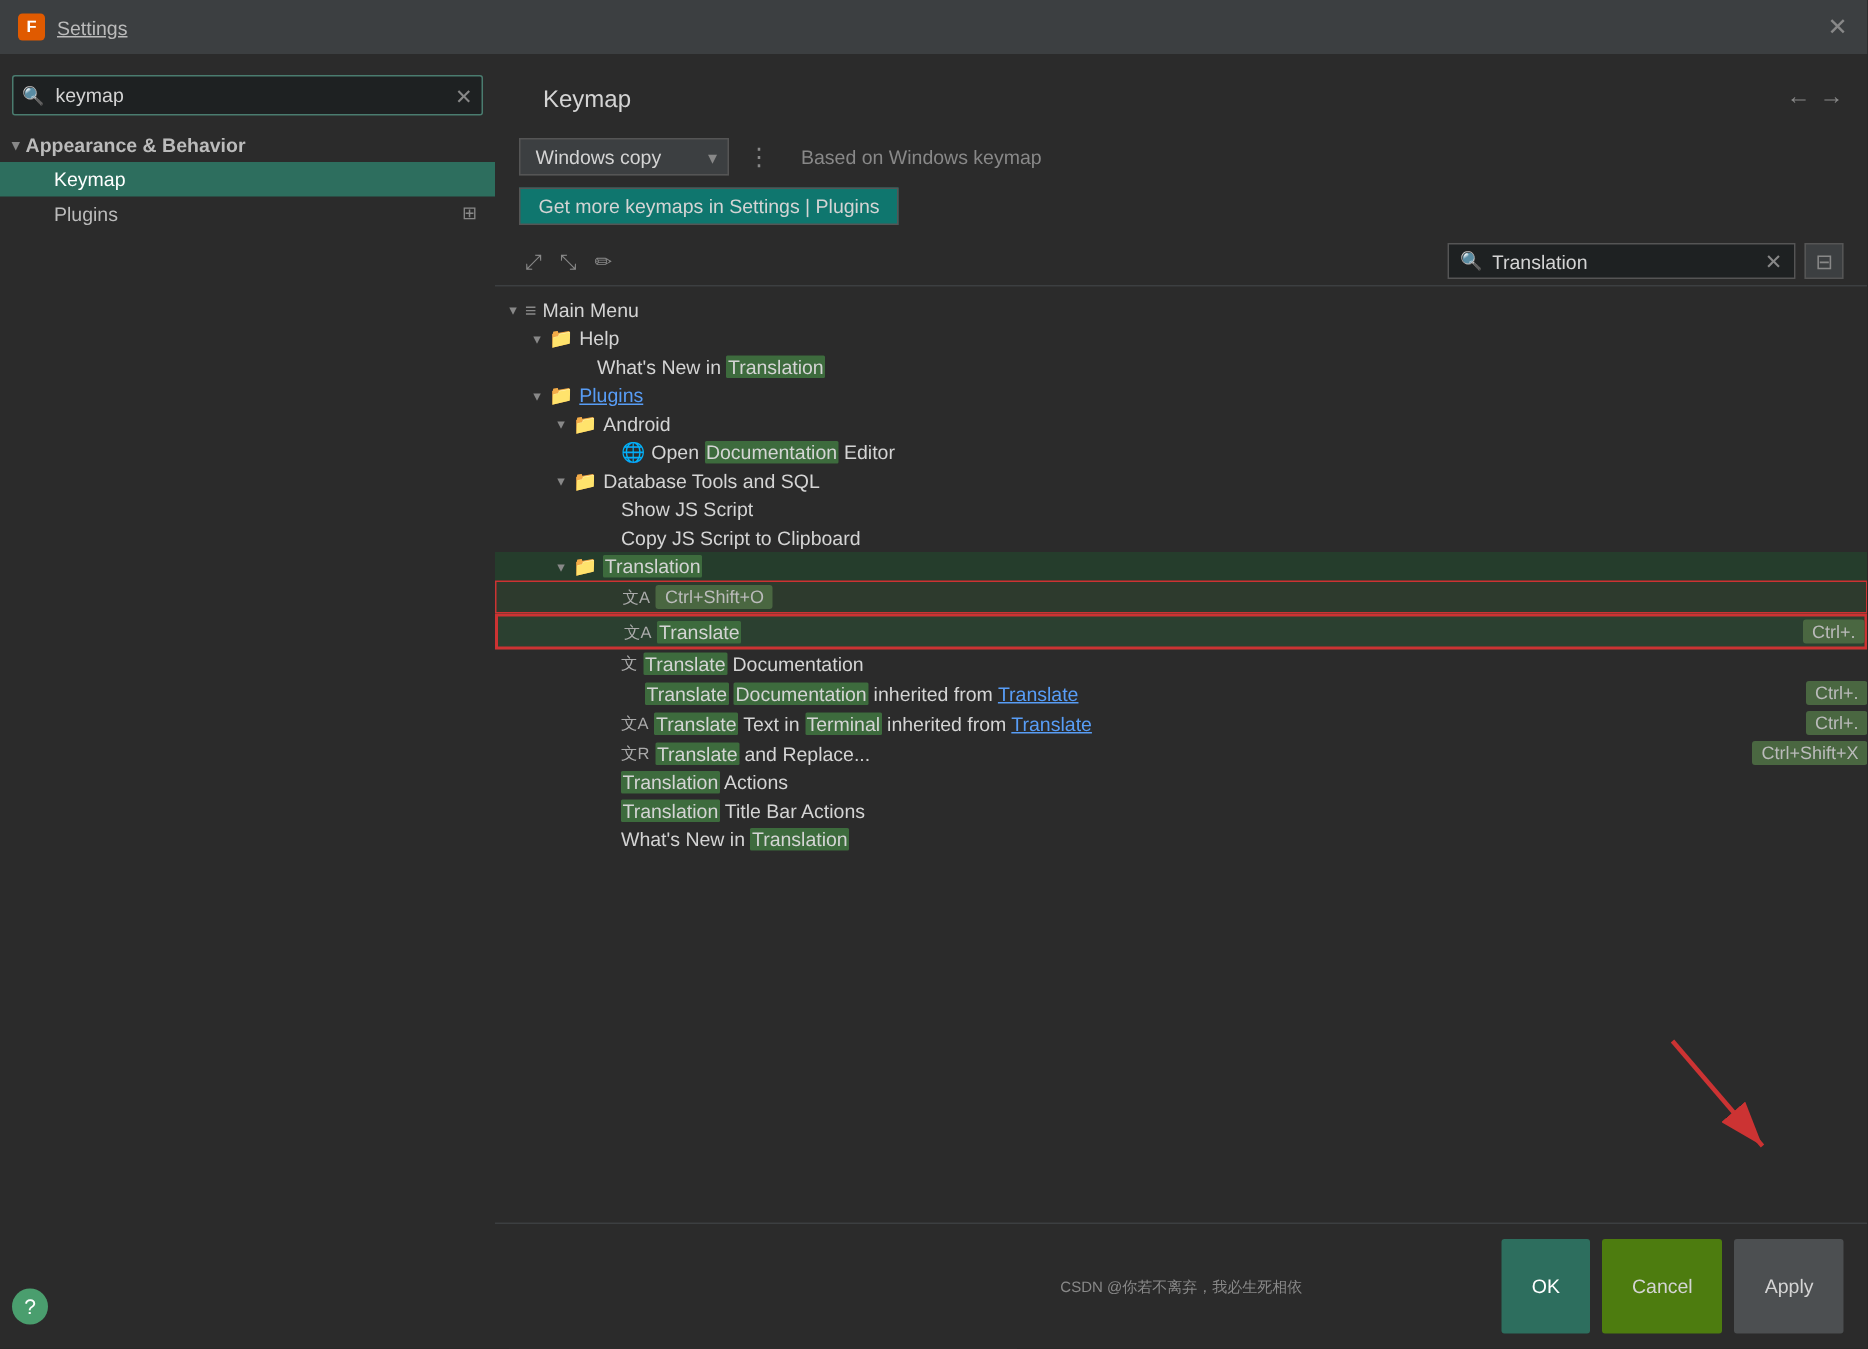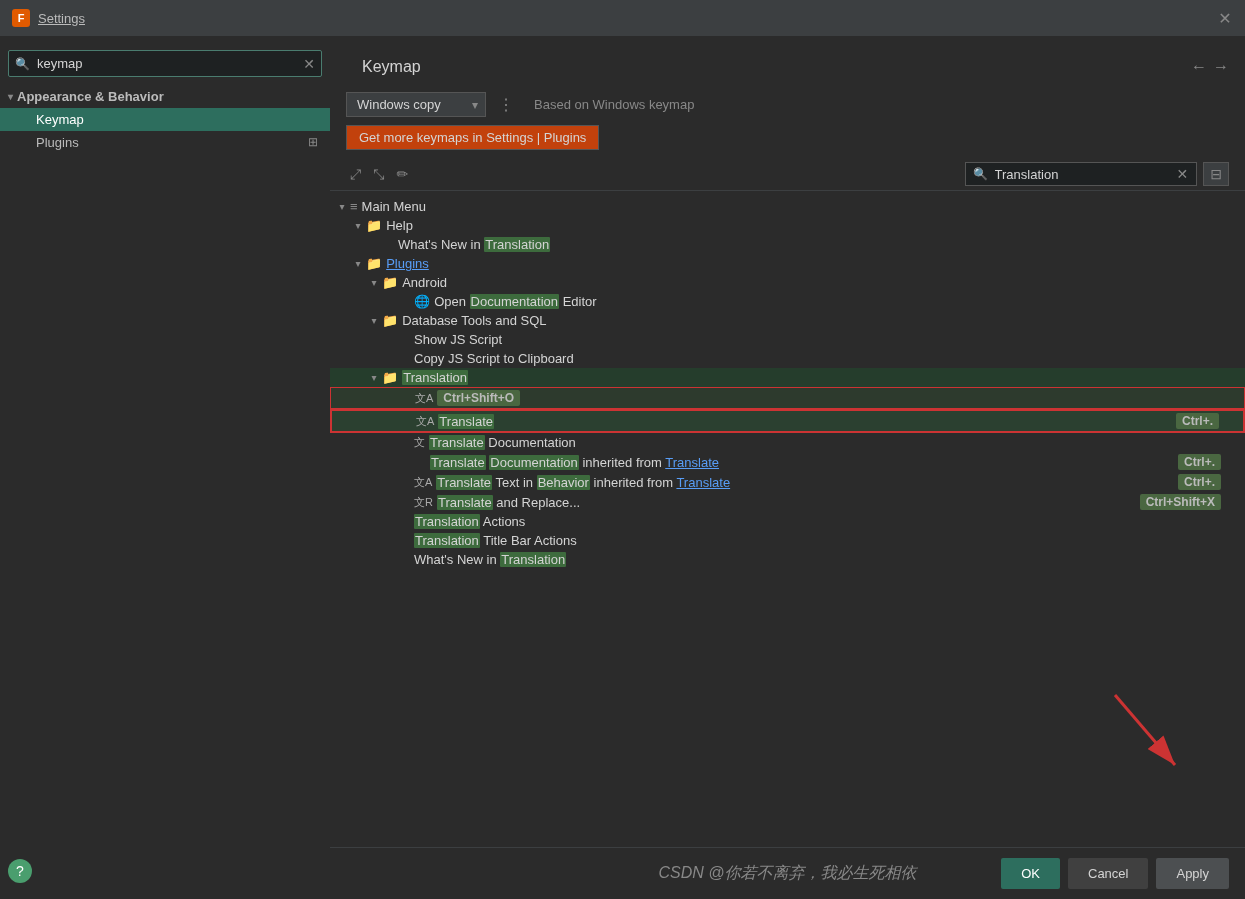--- a/index.html
+++ b/index.html
@@ -195,21 +195,21 @@
       padding: 0 4px;
     }
     .keymap-desc {
       color: #888;
       font-size: 13px;
       padding: 2px 8px;
     }
     .get-more-link {
       color: #d4d4d4;
       font-size: 13px;
-      background: #c2410c;
+      background: #0f766e;
       border: 1px solid #555;
       padding: 4px 12px;
       cursor: pointer;
       margin-left: 0;
     }
     .tree-toolbar {
       display: flex;
       align-items: center;
       gap: 4px;
       padding: 4px 16px;
@@ -297,55 +297,53 @@
       color: #d4d4d4;
       padding: 0 1px;
       border-radius: 1px;
     }
     .shortcut {
       color: #bbbbbb;
       font-size: 12px;
       background: #4a6741;
       padding: 1px 6px;
       border-radius: 2px;
-      margin-right: 24px;
+      margin-right: 0;
       white-space: nowrap;
-      font-weight: bold;
     }
     .footer {
       display: flex;
       align-items: center;
       justify-content: flex-end;
       gap: 8px;
       padding: 10px 16px;
       border-top: 1px solid #3c3f41;
       flex-shrink: 0;
       position: relative;
     }
     .footer-text {
       position: absolute;
       left: 50%;
       transform: translateX(-50%);
       color: #888;
-      font-size: 16px;
-      font-style: italic;
+      font-size: 10px;
     }
     .btn {
-      padding: 8px 20px;
+      padding: 24px 20px;
       font-size: 13px;
       cursor: pointer;
       border: none;
       border-radius: 2px;
     }
     .btn-ok {
       background: #2d6e5e;
       color: white;
     }
     .btn-cancel {
-      background: #404040;
+      background: #4d7c0f;
       color: #d4d4d4;
     }
     .btn-apply {
       background: #4c4f51;
       color: #d4d4d4;
     }
     .strikethrough {
       text-decoration: line-through;
       color: #888;
     }
@@ -510,21 +508,21 @@
 
         <div class="tree-node" style="padding-left: 84px;">
           <span class="tree-arrow"> </span>
           <span class="tree-label"><span class="highlight">Translate</span> <span class="highlight">Documentation</span> inherited from <span class="link-style">Translate</span></span>
           <span class="shortcut">Ctrl+.</span>
         </div>
 
         <div class="tree-node" style="padding-left: 68px;">
           <span class="tree-arrow"> </span>
           <span style="font-size: 11px; margin-right: 4px; color: #aaa;">文A</span>
-          <span class="tree-label"><span class="highlight">Translate</span> Text in <span class="highlight">Behavior</span> inherited from <span class="link-style">Translate</span></span>
+          <span class="tree-label"><span class="highlight">Translate</span> Text in <span class="highlight">Terminal</span> inherited from <span class="link-style">Translate</span></span>
           <span class="shortcut">Ctrl+.</span>
         </div>
 
         <div class="tree-node" style="padding-left: 68px;">
           <span class="tree-arrow"> </span>
           <span style="font-size: 11px; margin-right: 4px; color: #aaa;">文R</span>
           <span class="tree-label"><span class="highlight">Translate</span> and Replace...</span>
           <span class="shortcut">Ctrl+Shift+X</span>
         </div>
 

